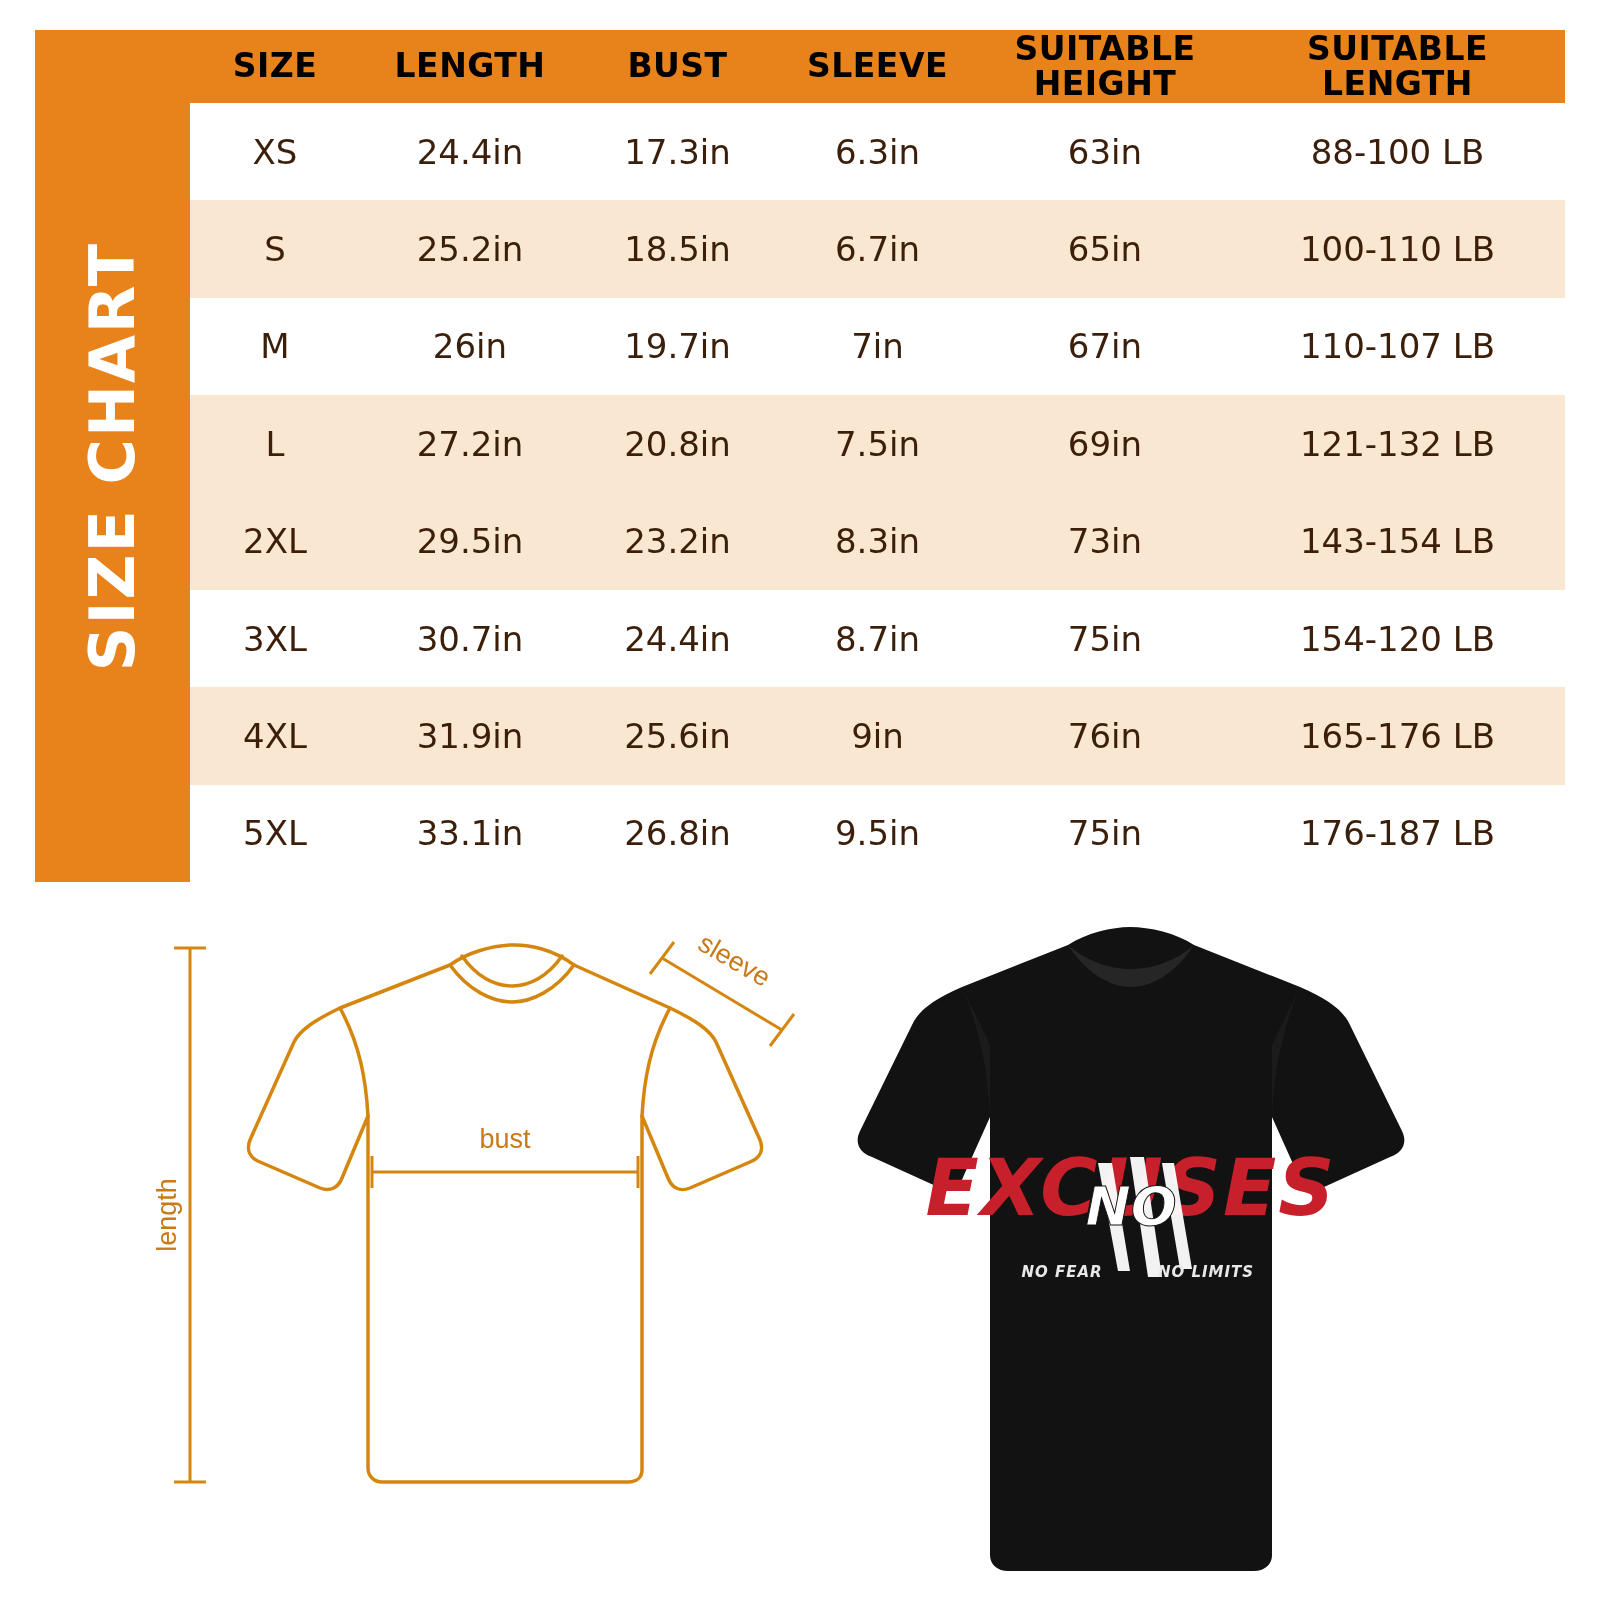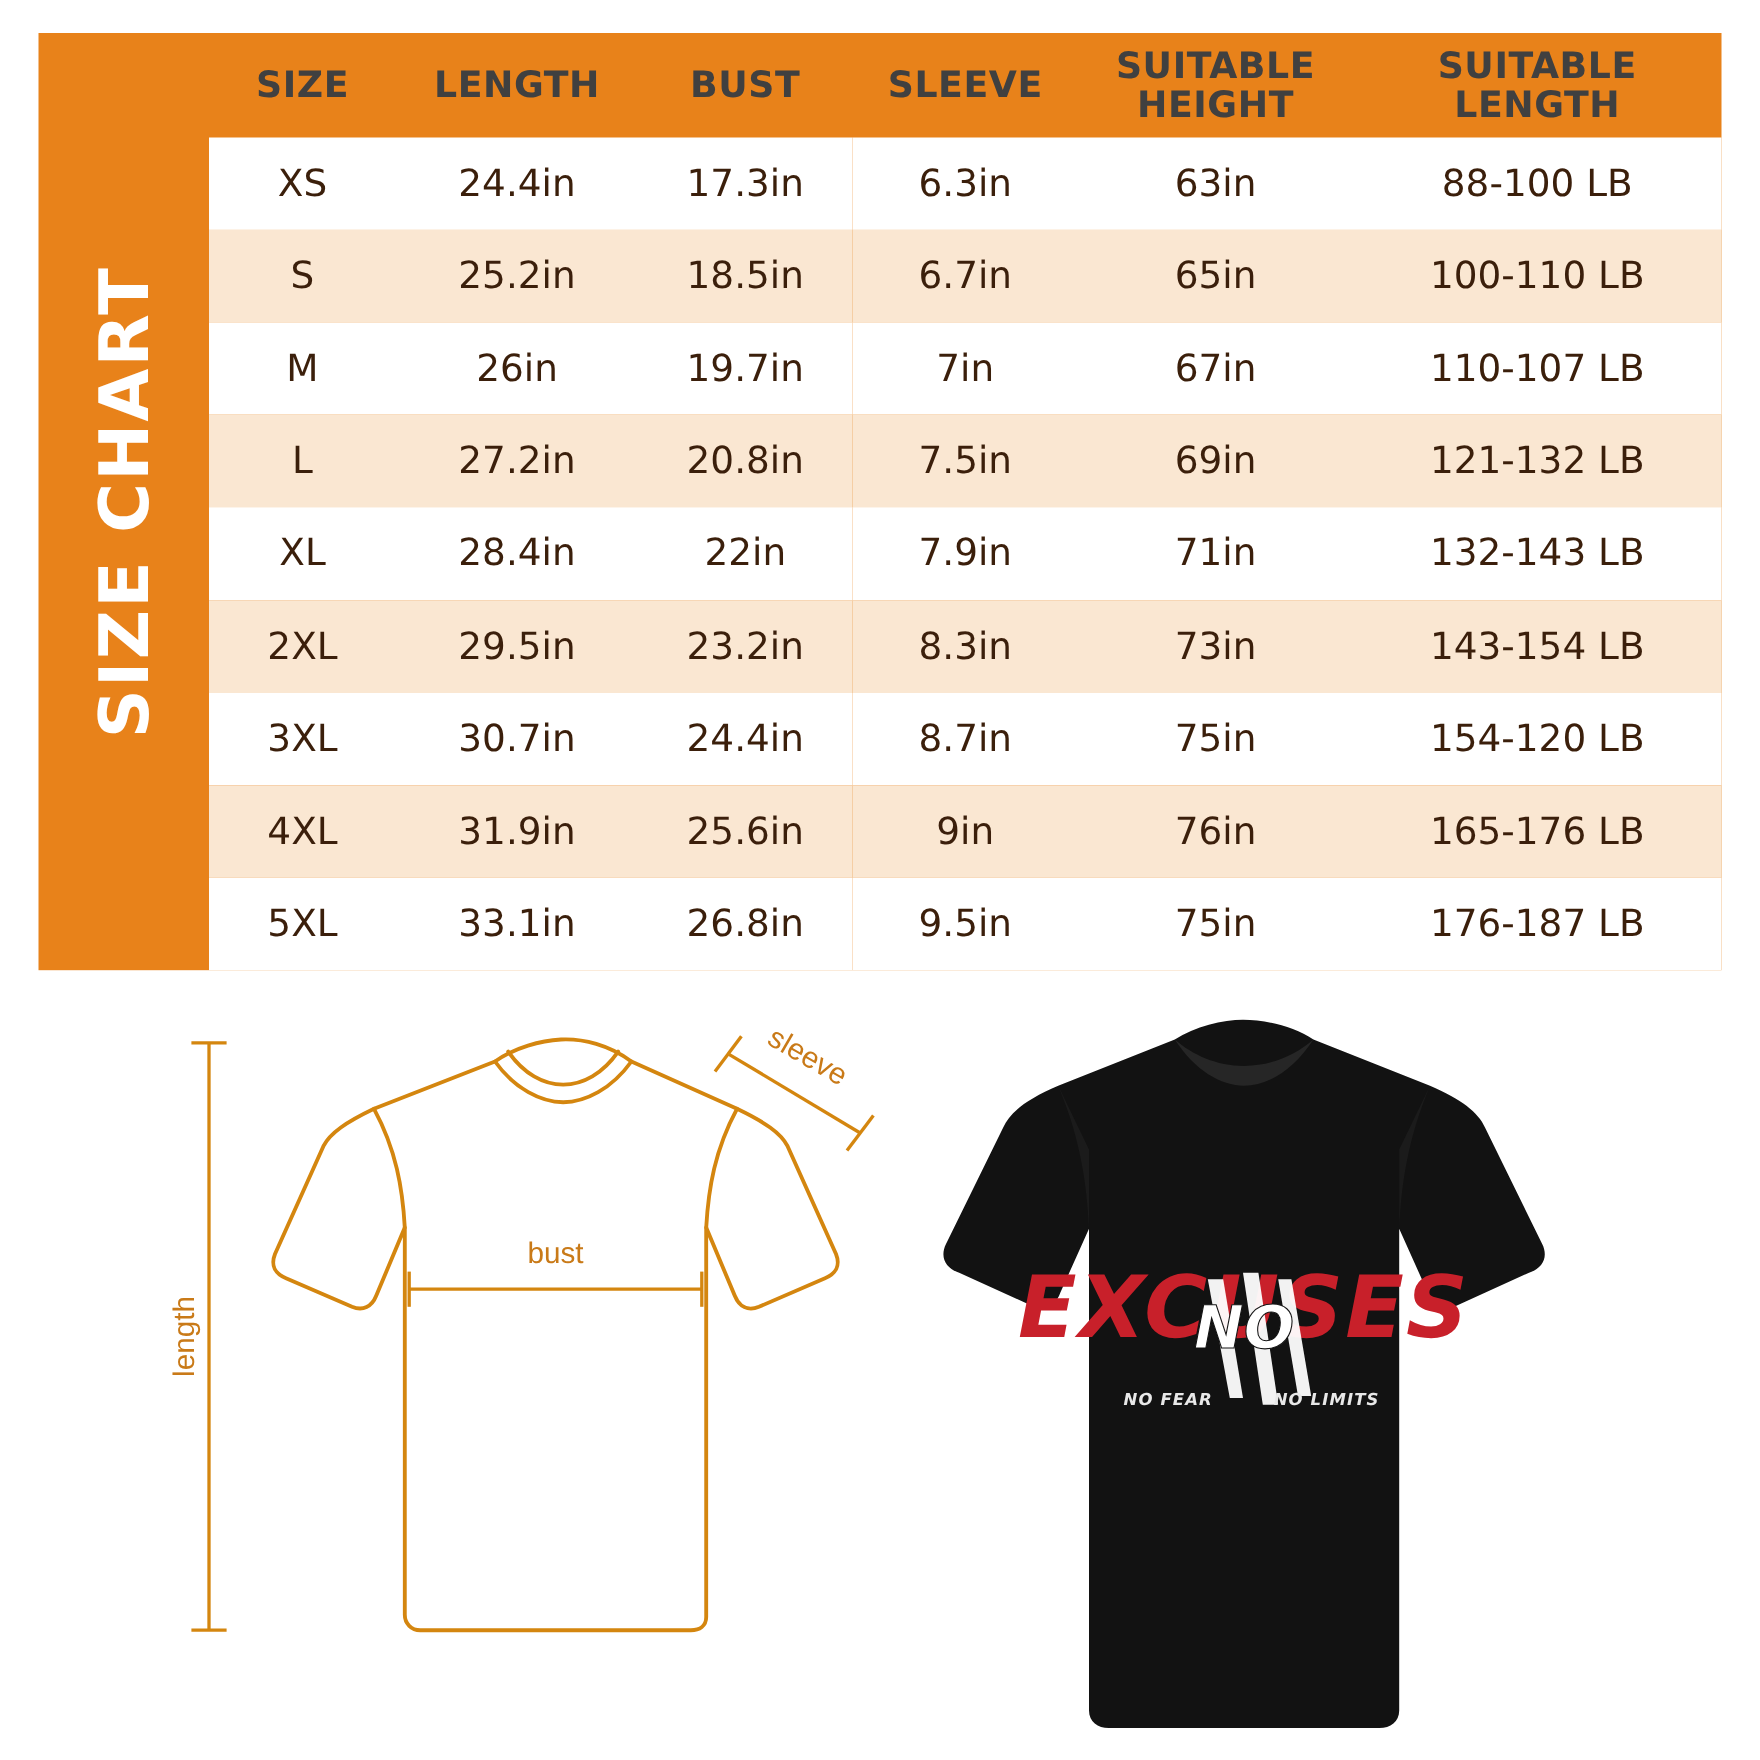--- a/index.html
+++ b/index.html
@@ -54,26 +54,26 @@
   }
 
   table.size-table {
     width: 100%;
     height: 100%;
     border-collapse: collapse;
     table-layout: fixed;
   }
 
   table.size-table thead th {
-    color: #404040;
+    color: #000000;
     font-family: "DejaVu Sans", sans-serif;
     font-weight: bold;
     font-size: 33px;
     letter-spacing: 0.5px;
-    height: 95px;
+    height: 73px;
     vertical-align: middle;
     line-height: 1.05;
     padding: 0;
     margin-top: 21px;
   }
 
   table.size-table tbody td {
     text-align: center;
     color: #3B1F0B;
     font-family: "DejaVu Sans", sans-serif;
@@ -185,28 +185,20 @@
           <td>110-107 LB</td>
         </tr>
         <tr class="even">
           <td>L</td>
           <td>27.2in</td>
           <td>20.8in</td>
           <td>7.5in</td>
           <td>69in</td>
           <td>121-132 LB</td>
         </tr>
-        <tr class="odd">
-          <td>XL</td>
-          <td>28.4in</td>
-          <td>22in</td>
-          <td>7.9in</td>
-          <td>71in</td>
-          <td>132-143 LB</td>
-        </tr>
         <tr class="even">
           <td>2XL</td>
           <td>29.5in</td>
           <td>23.2in</td>
           <td>8.3in</td>
           <td>73in</td>
           <td>143-154 LB</td>
         </tr>
         <tr class="odd">
           <td>3XL</td>

